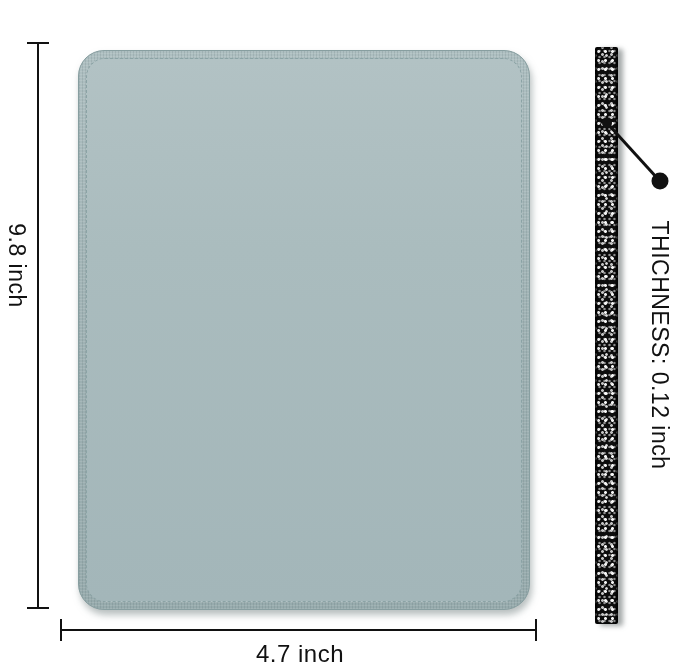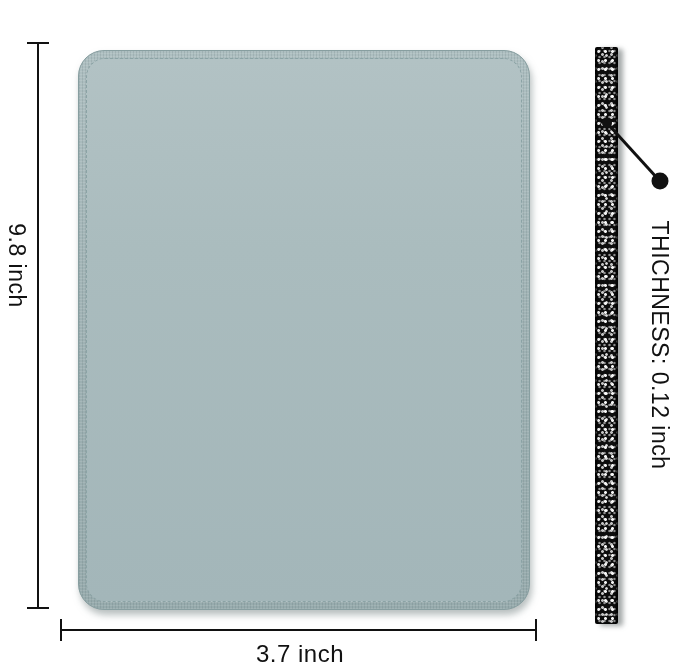--- a/index.html
+++ b/index.html
@@ -93,21 +93,21 @@
     <span class="vline"></span>
     <span class="cap bottom"></span>
   </div>
   <div class="label label-height">9.8 inch</div>
 
   <div class="dim-h">
     <span class="cap left"></span>
     <span class="hline"></span>
     <span class="cap right"></span>
   </div>
-  <div class="label label-width">3.7 inch</div>
+  <div class="label label-width">4.7 inch</div>
 
   <div class="strip"></div>
 
   <svg class="callout" viewBox="0 0 679 672">
     <line x1="607" y1="123" x2="658" y2="179"></line>
     <circle cx="607" cy="123" r="5"></circle>
     <circle cx="660" cy="181" r="8.5"></circle>
   </svg>
 
   <div class="label label-thickness">THICHNESS: 0.12 inch</div>

